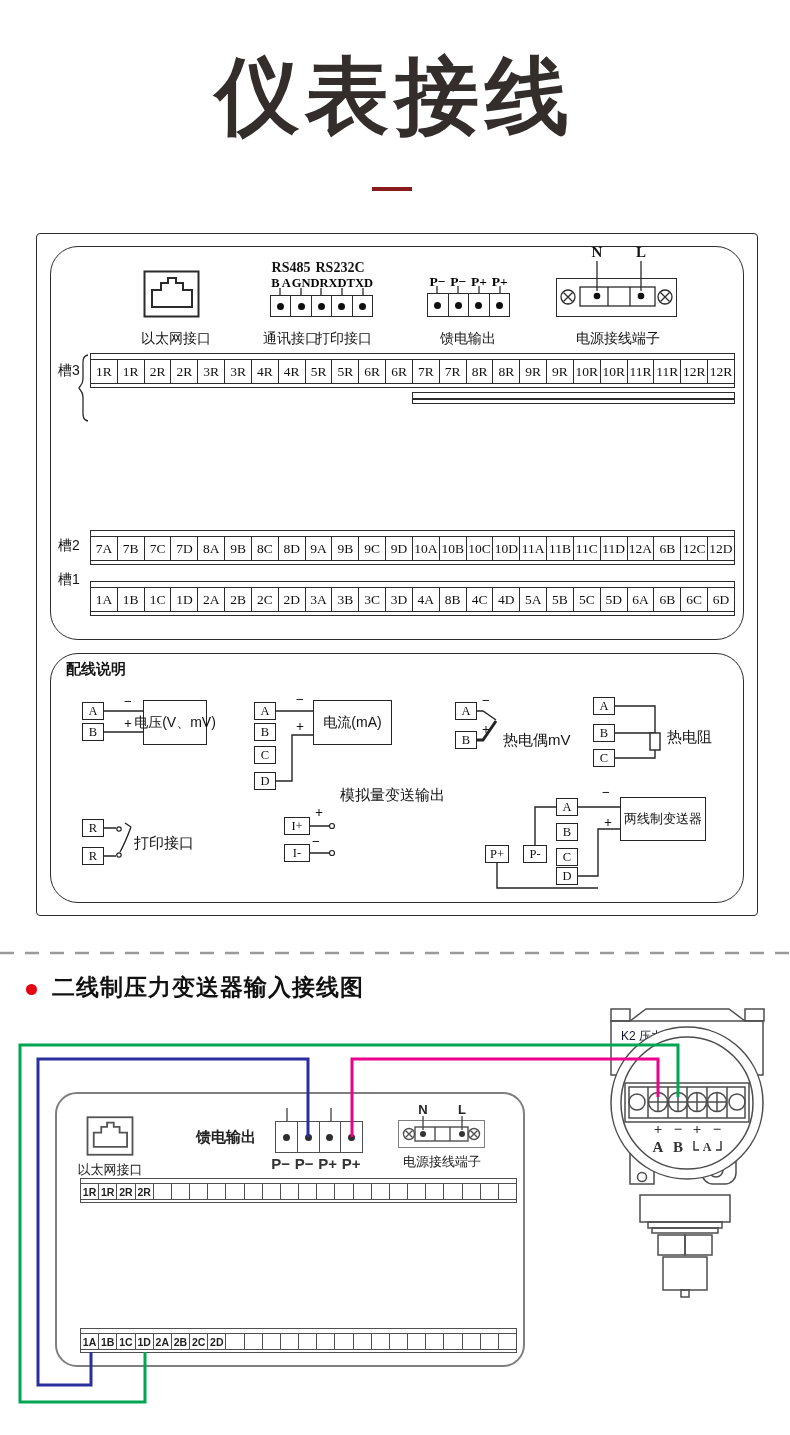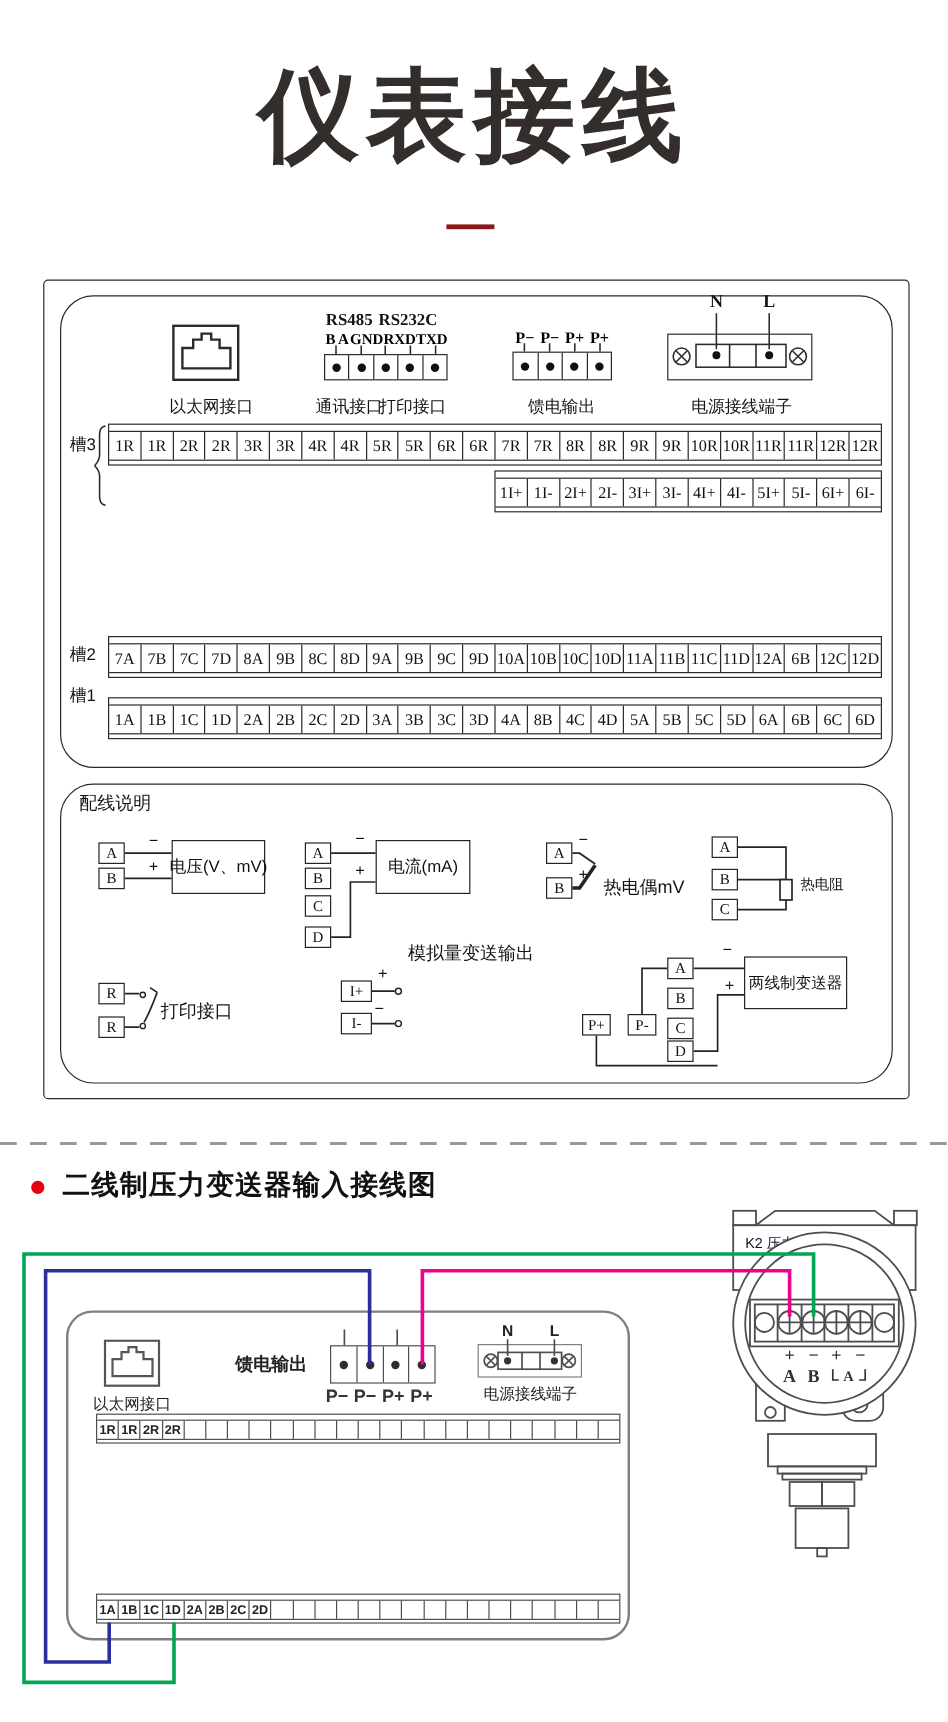--- a/index.html
+++ b/index.html
@@ -147,34 +147,20 @@
       <div class="cell">10R</div>
       <div class="cell">11R</div>
       <div class="cell">11R</div>
       <div class="cell">12R</div>
       <div class="cell">12R</div>
     </div>
   <div class="band-b"></div>
 </div>
 <div class="strip" style="left:412px;top:392px;width:323px">
   <div class="band-t"></div>
-  <div class="cells">
-      <div class="cell">1I+</div>
-      <div class="cell">1I-</div>
-      <div class="cell">2I+</div>
-      <div class="cell">2I-</div>
-      <div class="cell">3I+</div>
-      <div class="cell">3I-</div>
-      <div class="cell">4I+</div>
-      <div class="cell">4I-</div>
-      <div class="cell">5I+</div>
-      <div class="cell">5I-</div>
-      <div class="cell">6I+</div>
-      <div class="cell">6I-</div>
-    </div>
   <div class="band-b"></div>
 </div>
 <span class="lbl lbl-c" style="left:69px;top:546px;font-size:14px">槽2</span>
 <div class="strip" style="left:90px;top:530px;width:645px">
   <div class="band-t"></div>
   <div class="cells">
       <div class="cell">7A</div>
       <div class="cell">7B</div>
       <div class="cell">7C</div>
       <div class="cell">7D</div>
@@ -226,31 +212,31 @@
       <div class="cell">5C</div>
       <div class="cell">5D</div>
       <div class="cell">6A</div>
       <div class="cell">6B</div>
       <div class="cell">6C</div>
       <div class="cell">6D</div>
     </div>
   <div class="band-b"></div>
 </div>
 
-<span class="lbl" style="left:66px;top:660px;font-size:15px;font-weight:normal">配线说明</span>
+<span class="lbl" style="left:66px;top:660px;font-size:15px;font-weight:bold">配线说明</span>
 
 <div class="term" style="left:82px;top:702px;width:22px;height:18px">
     <span>A</span>
   </div>
 <div class="term" style="left:82px;top:723px;width:22px;height:18px">
     <span>B</span>
   </div>
 <span class="sign" style="left:128px;top:702px">−</span>
 <span class="sign" style="left:128px;top:724px">+</span>
-<div class="devbox" style="left:143px;top:700px;width:78px;height:45px;font-size:14px">
+<div class="devbox" style="left:143px;top:700px;width:64px;height:45px;font-size:14px">
     <span>电压(V、mV)</span>
   </div>
 
 <div class="term" style="left:254px;top:702px;width:22px;height:18px">
     <span>A</span>
   </div>
 <div class="term" style="left:254px;top:723px;width:22px;height:18px">
     <span>B</span>
   </div>
 <div class="term" style="left:254px;top:746px;width:22px;height:18px">
@@ -277,21 +263,21 @@
 
 <div class="term" style="left:593px;top:697px;width:22px;height:18px">
     <span>A</span>
   </div>
 <div class="term" style="left:593px;top:724px;width:22px;height:18px">
     <span>B</span>
   </div>
 <div class="term" style="left:593px;top:749px;width:22px;height:18px">
     <span>C</span>
   </div>
-<span class="lbl lbl-vc" style="left:667px;top:737px;font-size:12px">热电阻</span>
+<span class="lbl lbl-vc" style="left:667px;top:737px;font-size:15px">热电阻</span>
 
 <div class="term" style="left:82px;top:819px;width:22px;height:18px">
     <span>R</span>
   </div>
 <div class="term" style="left:82px;top:847px;width:22px;height:18px">
     <span>R</span>
   </div>
 <span class="lbl lbl-vc" style="left:134px;top:843px;font-size:15px">打印接口</span>
 
 <div class="term" style="left:284px;top:817px;width:26px;height:18px">

